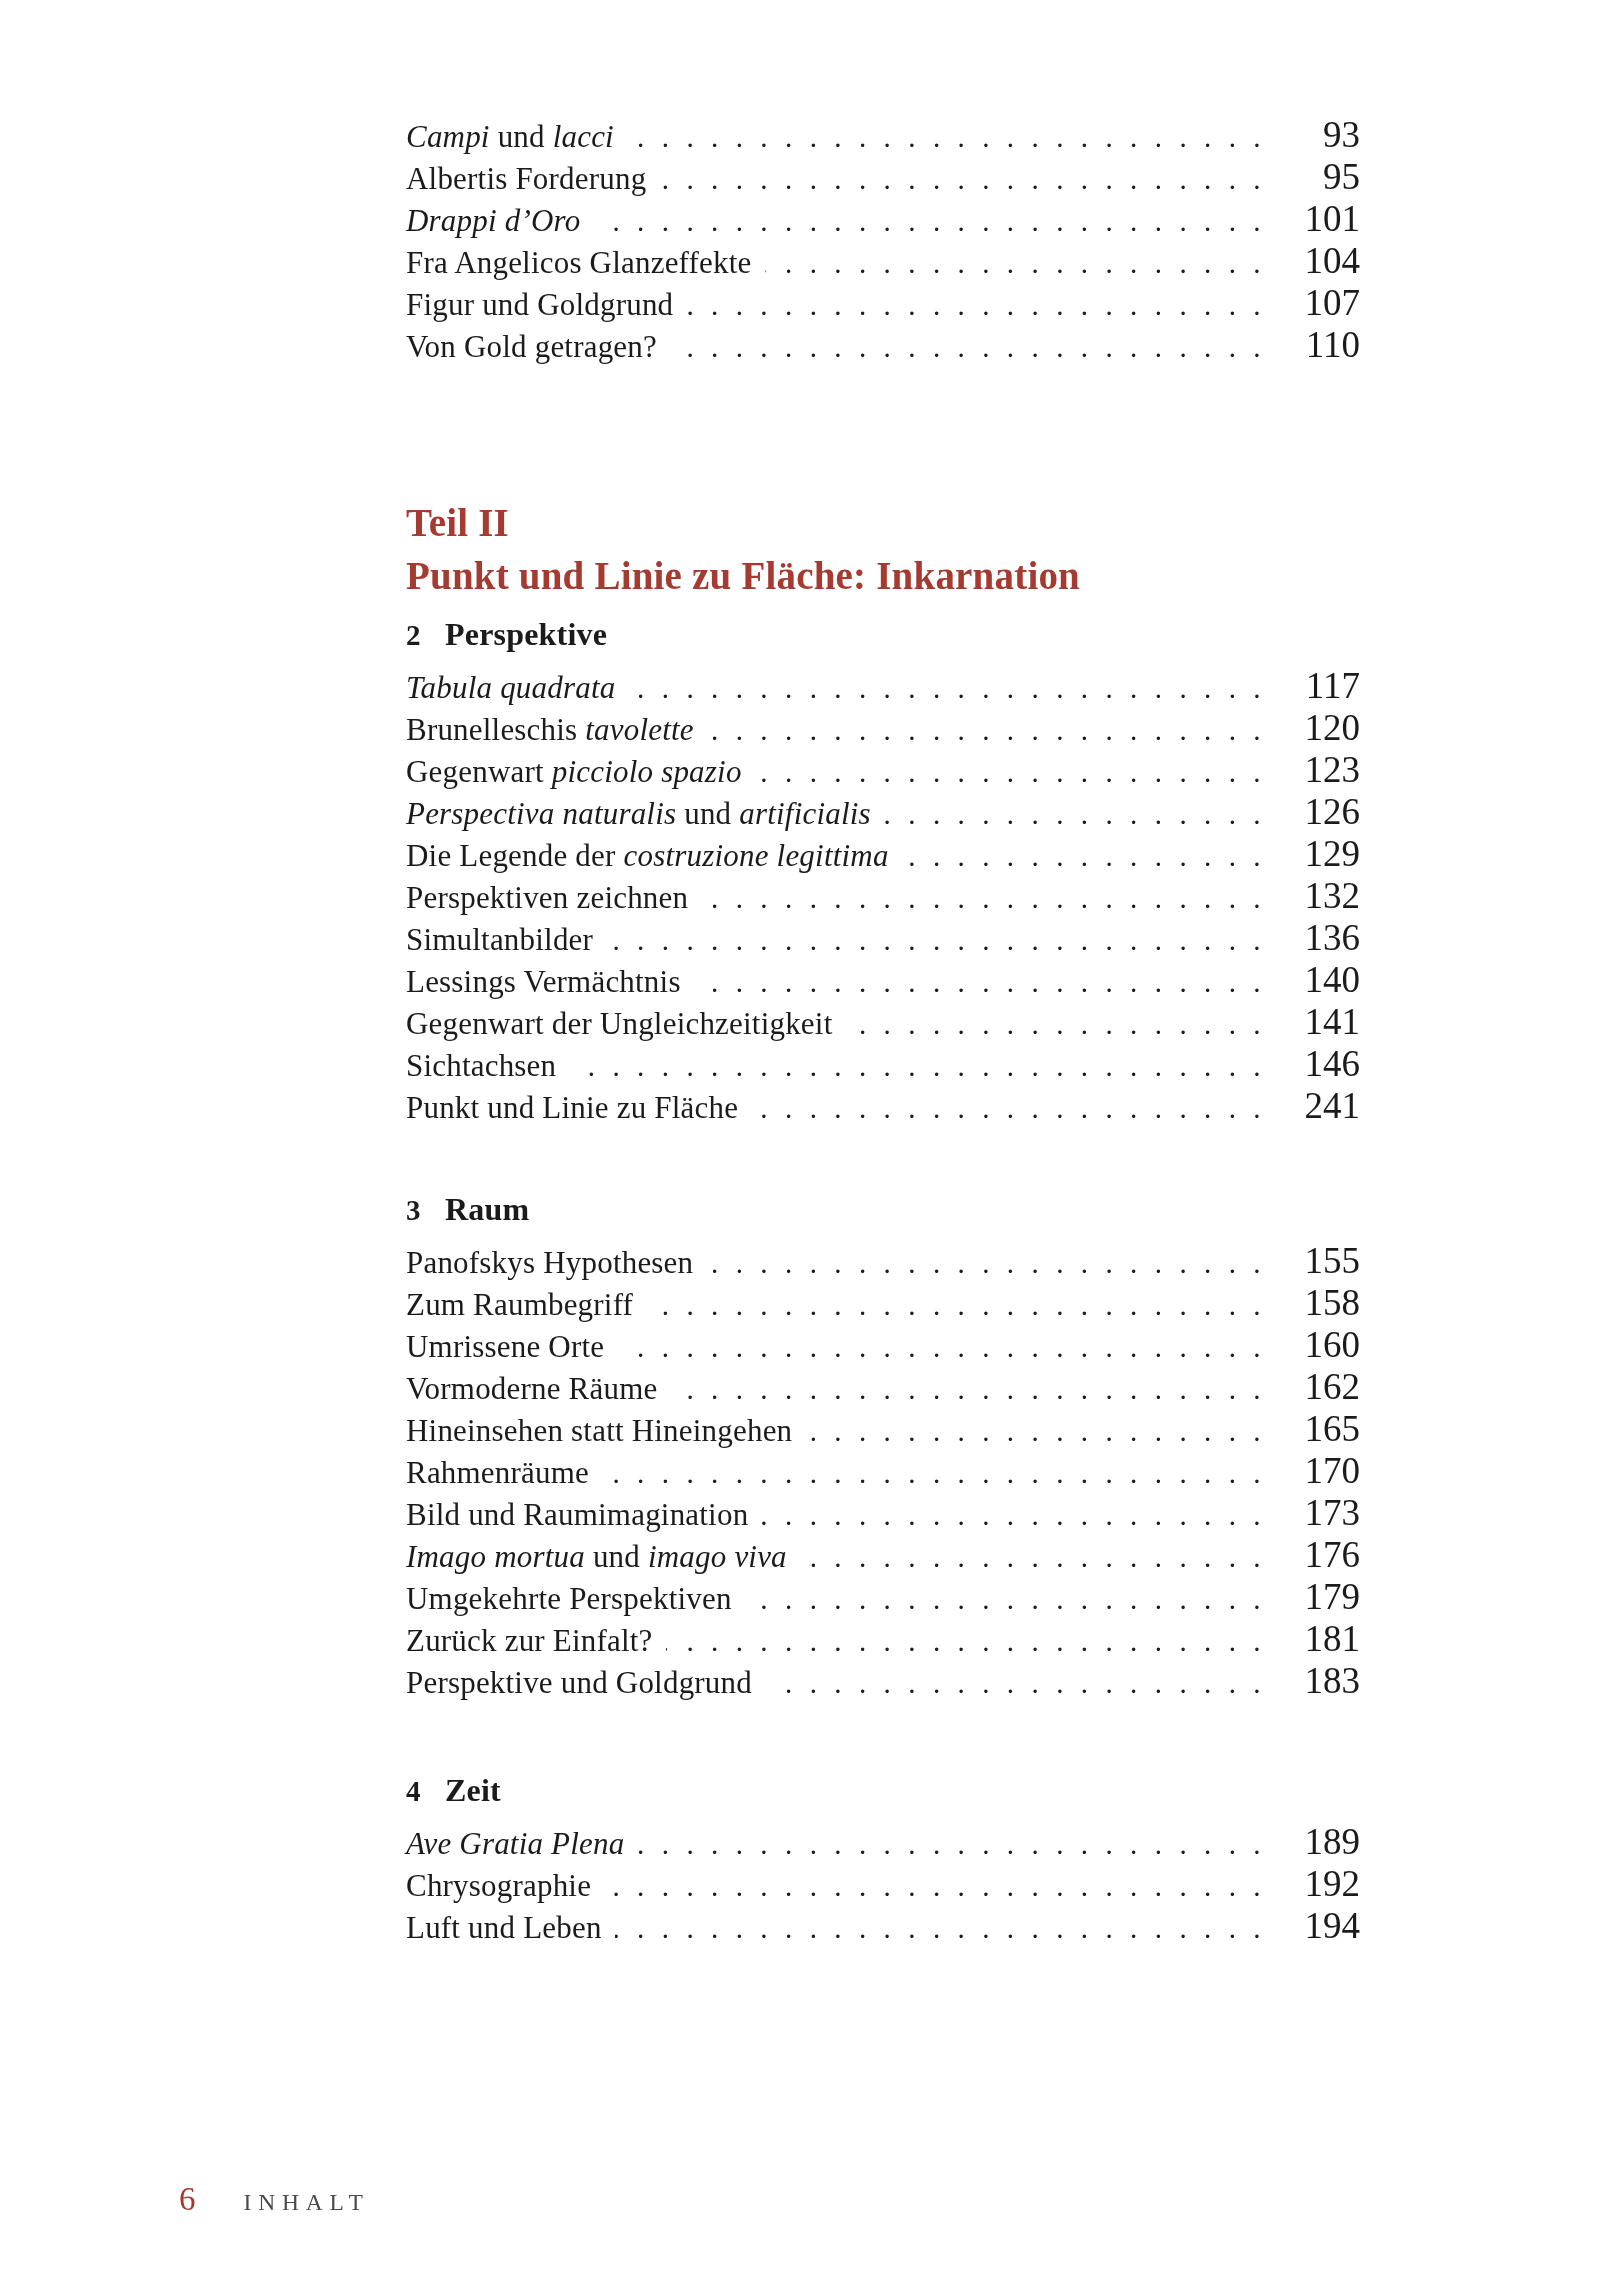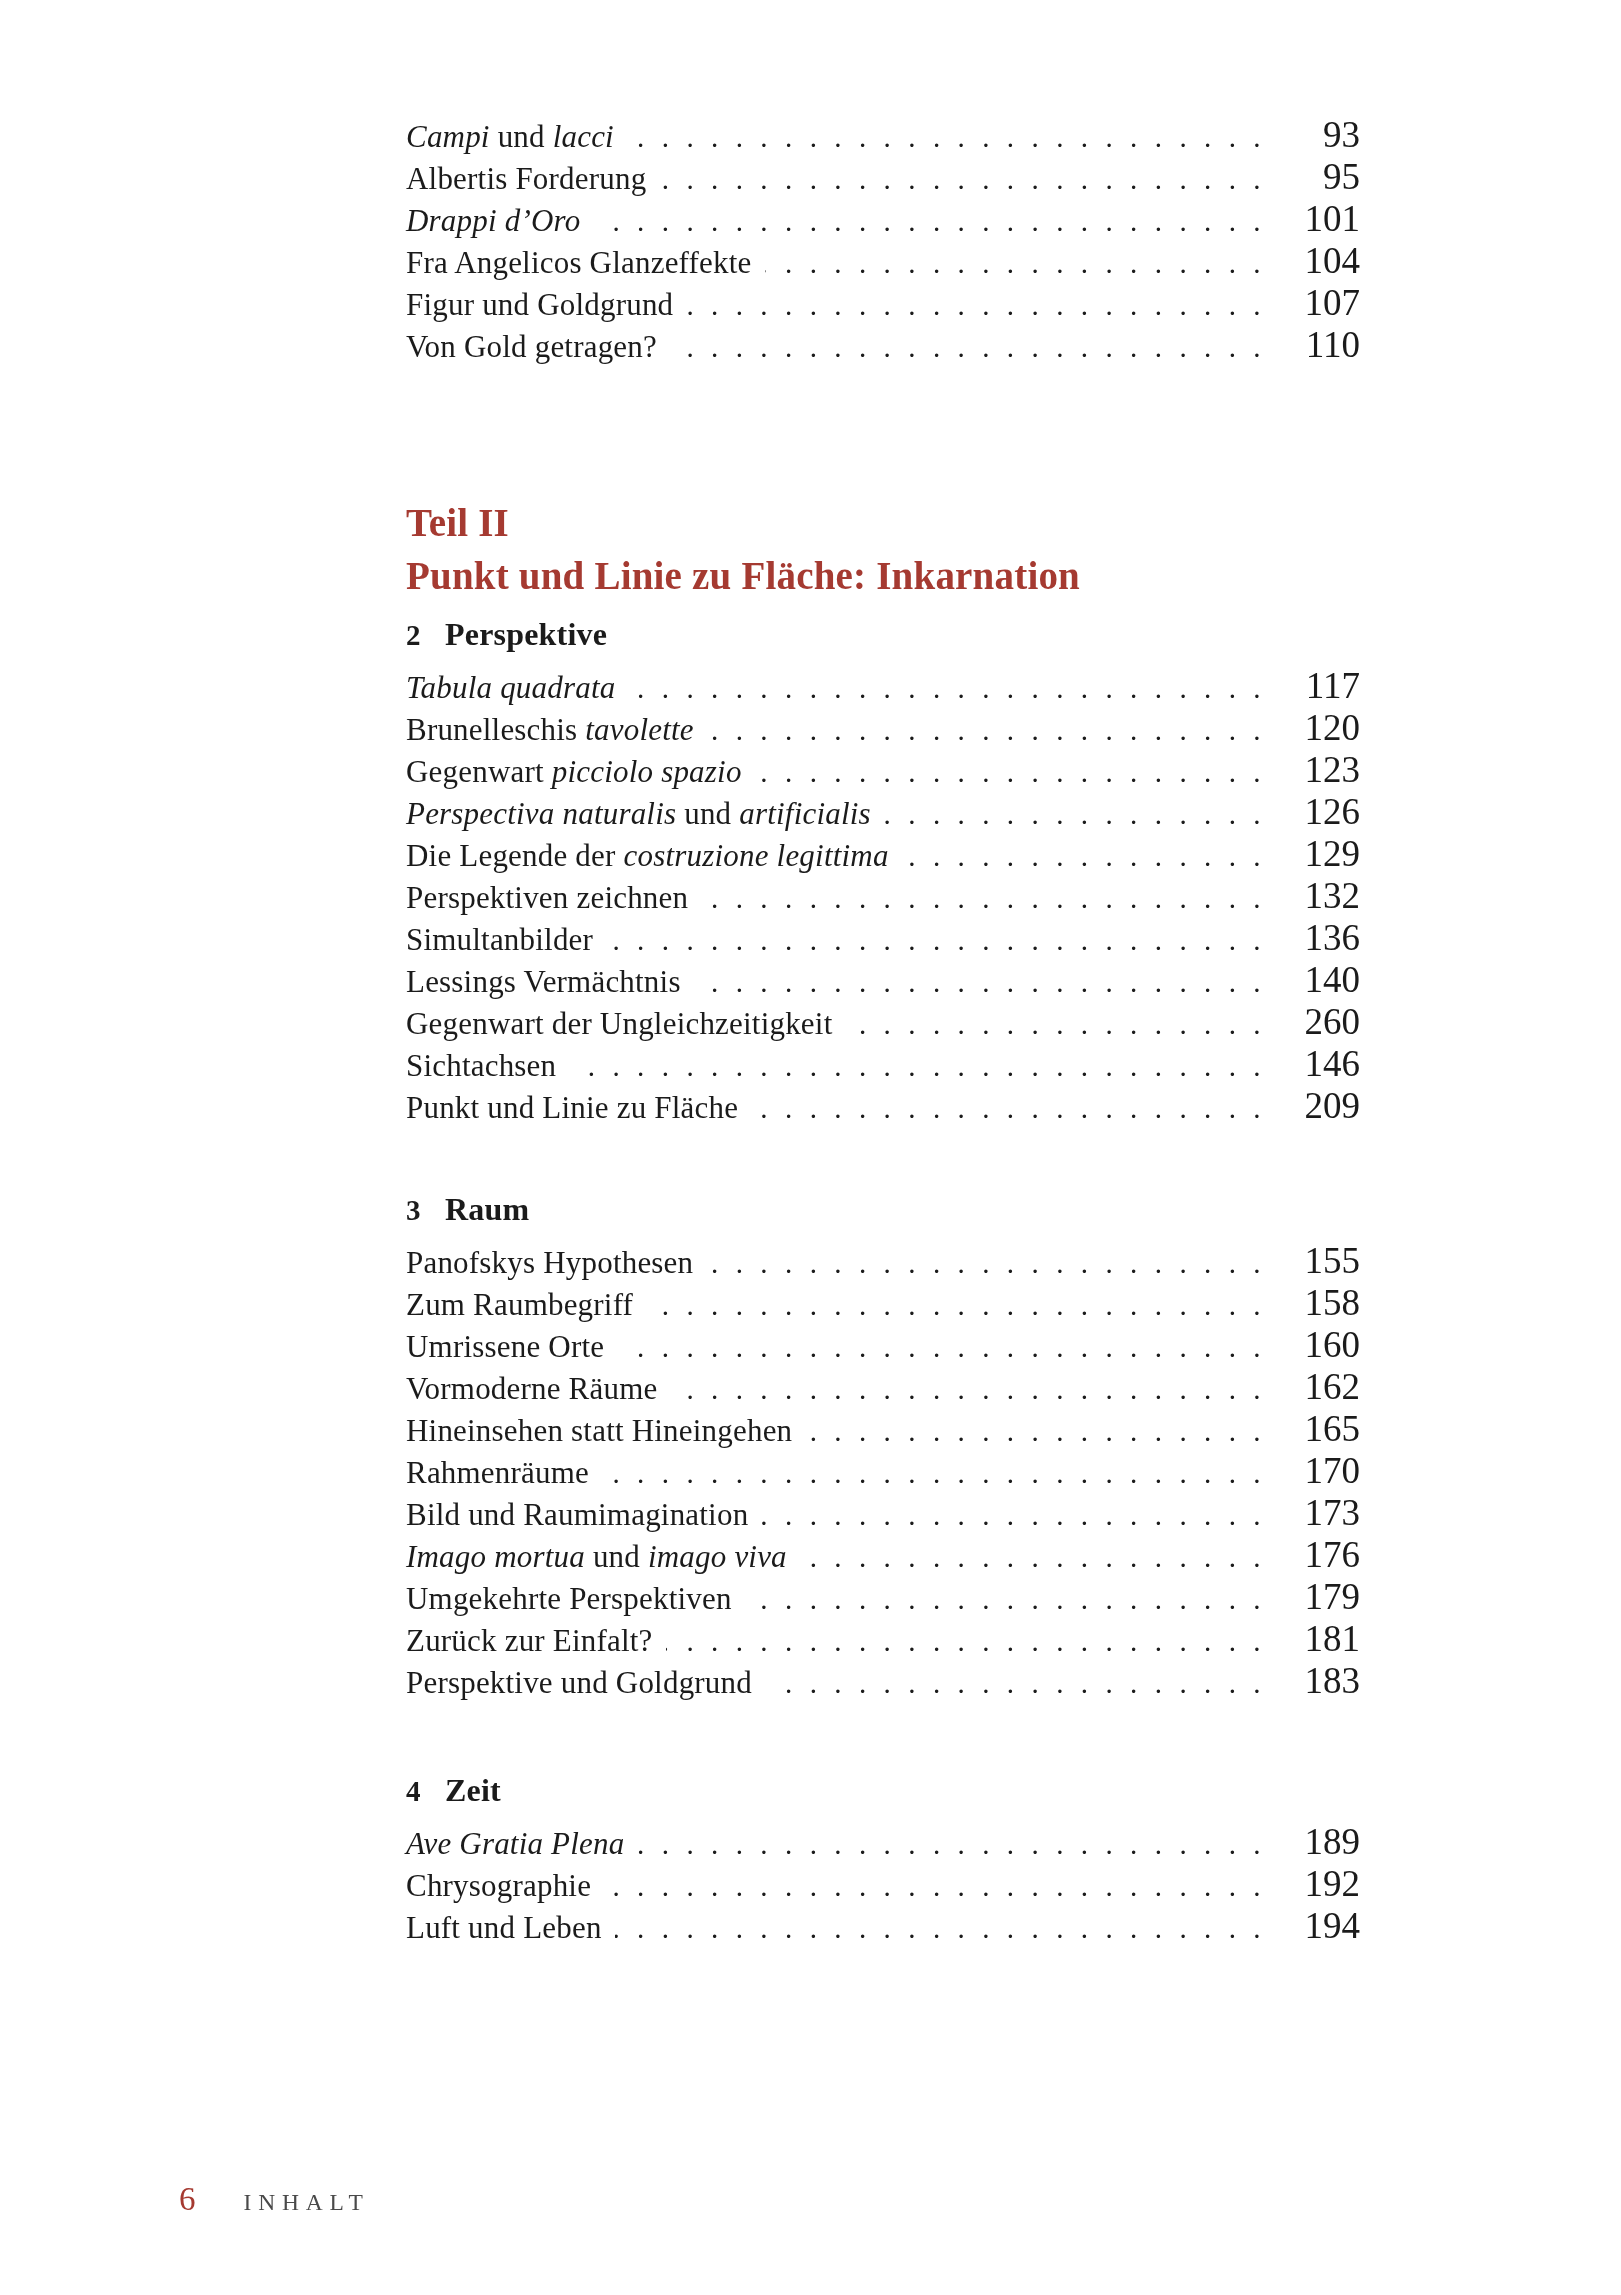--- a/index.html
+++ b/index.html
@@ -193,31 +193,31 @@
           <span class="pagenum">136</span>
         </div>
         <div class="toc-row">
           <span class="toc-title"><span>Lessings Vermächtnis</span></span>
           <span class="leader">............................................................</span>
           <span class="pagenum">140</span>
         </div>
         <div class="toc-row">
           <span class="toc-title"><span>Gegenwart der Ungleichzeitigkeit</span></span>
           <span class="leader">............................................................</span>
-          <span class="pagenum">260</span>
+          <span class="pagenum">141</span>
         </div>
         <div class="toc-row">
           <span class="toc-title"><span>Sichtachsen</span></span>
           <span class="leader">............................................................</span>
           <span class="pagenum">146</span>
         </div>
         <div class="toc-row">
           <span class="toc-title"><span>Punkt und Linie zu Fläche</span></span>
           <span class="leader">............................................................</span>
-          <span class="pagenum">209</span>
+          <span class="pagenum">241</span>
         </div>
       </div>
 
     <h2 class="chapter gap-large">
       <span class="ch-num">3</span>
       <span class="ch-title">Raum</span>
     </h2>
     <div class="toc-list after-heading">
         <div class="toc-row">
           <span class="toc-title"><span>Panofskys Hypothesen</span></span>

